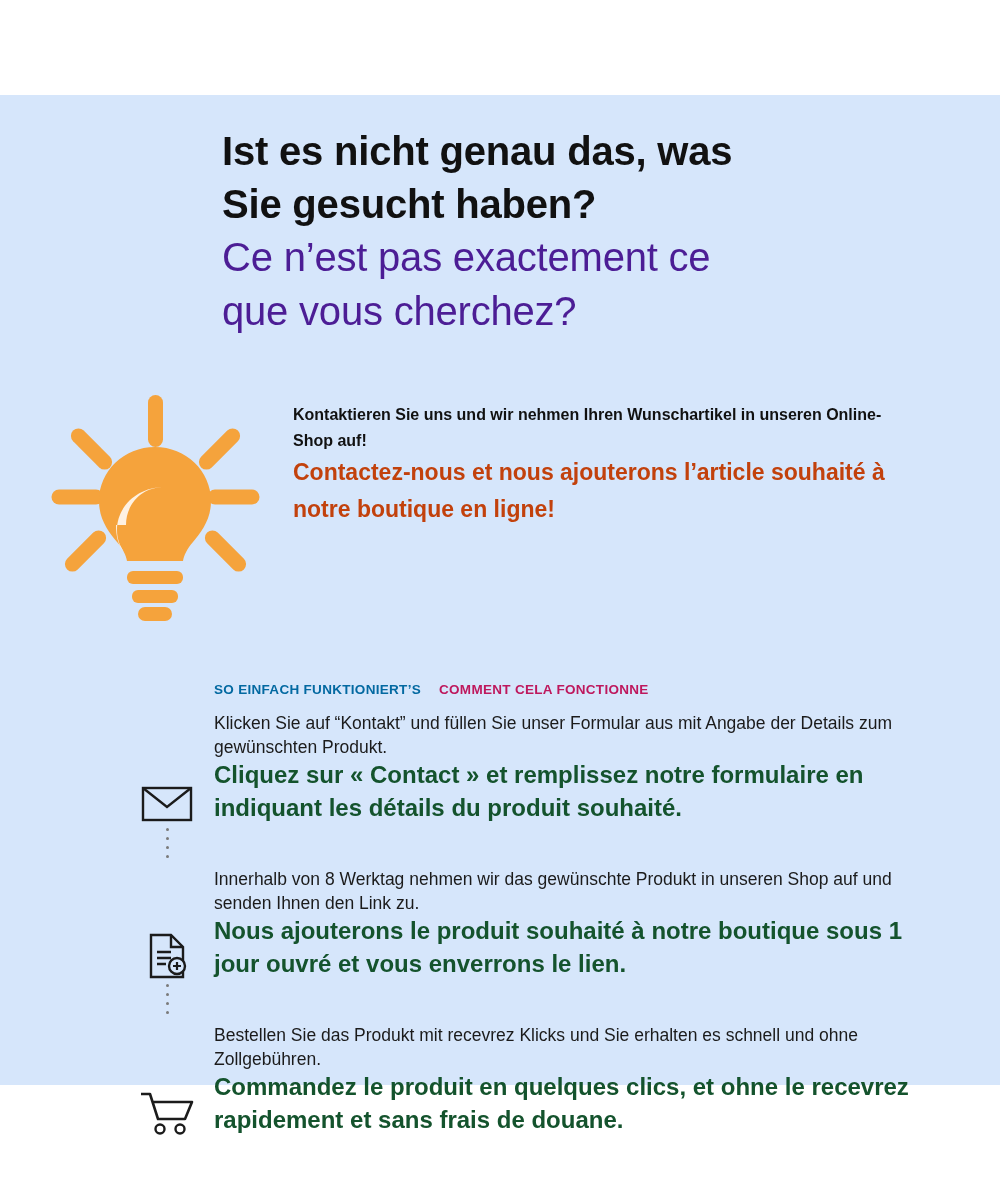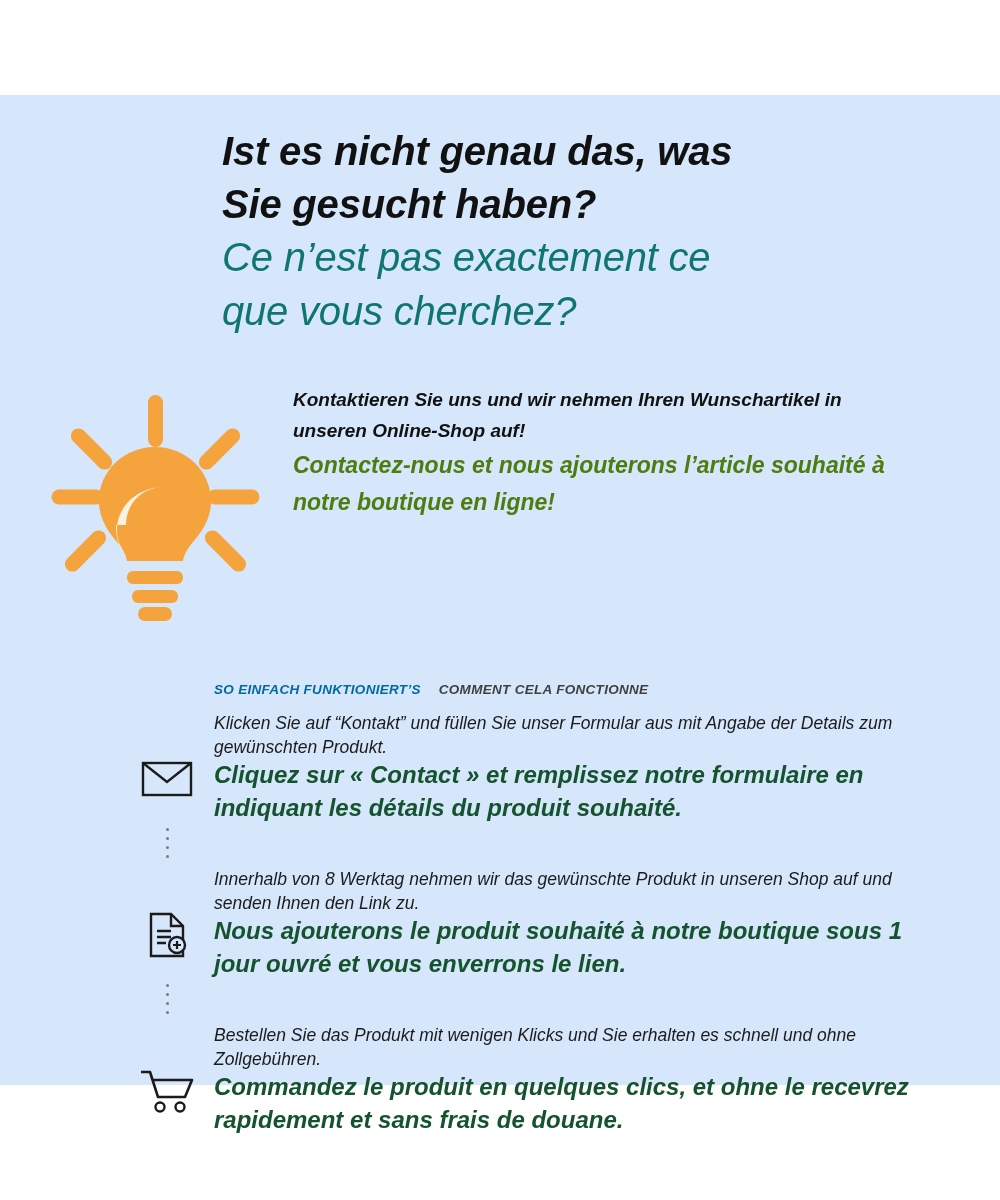--- a/index.html
+++ b/index.html
@@ -12,21 +12,20 @@
     width: 1000px;
     height: 1200px;
     font-family: "Liberation Sans", sans-serif;
     overflow: hidden;
   }
   .canvas {
     position: relative;
     width: 1000px;
     height: 1200px;
     background: #ffffff;
-    font-style: italic;
   }
   .panel {
     position: absolute;
     left: 0;
     top: 95px;
     width: 1000px;
     height: 990px;
     background: #d6e6fb;
   }
 
@@ -41,76 +40,77 @@
     font-size: 40px;
     font-weight: bold;
     line-height: 1.33;
     color: #111111;
     letter-spacing: -0.2px;
   }
   .headline .fr {
     font-size: 40px;
     font-weight: normal;
     line-height: 1.33;
-    color: #0f766e;
+    color: #4c1d95;
     letter-spacing: -0.2px;
   }
 
   
   .bulb-wrap {
     position: absolute;
     left: 30px;
     top: 385px;
     width: 250px;
     height: 250px;
   }
 
   
   .intro {
     position: absolute;
     left: 293px;
     top: 385px;
     width: 600px;
   }
   .intro .de {
-    font-size: 19px;
+    font-size: 16px;
     font-weight: bold;
     line-height: 1.62;
     color: #111111;
+    margin-top: 17px;
   }
   .intro .fr {
     font-size: 23px;
     font-weight: bold;
     line-height: 1.62;
-    color: #4d7c0f;
+    color: #c2410c;
   }
 
   
   .howto-title {
     position: absolute;
     left: 214px;
     top: 682px;
     font-size: 13.5px;
     font-weight: bold;
     letter-spacing: 0.3px;
     white-space: nowrap;
   }
   .howto-title .de { color: #0369a1; }
-  .howto-title .fr { color: #404040; margin-left: 18px; }
+  .howto-title .fr { color: #be185d; margin-left: 18px; }
 
   .steps {
     position: absolute;
     left: 120px;
     top: 706px;
     width: 830px;
   }
   .step {
     position: relative;
     display: flex;
-    align-items: center;
+    align-items: flex-end;
     min-height: 104px;
   }
   .step .icon-col {
     width: 94px;
     flex: 0 0 94px;
     display: flex;
     justify-content: center;
     padding-top: 28px;
   }
   .step .text-col {
@@ -252,19 +252,19 @@
 
     <div class="step">
       <div class="icon-col">
         <svg width="56" height="46" viewBox="0 0 56 46">
           <path d="M2 4h9l8 25h27l7-17H14" fill="none" stroke="#1b1b1b" stroke-width="2.6" stroke-linejoin="round"></path>
           <circle cx="21" cy="39" r="4.5" fill="none" stroke="#1b1b1b" stroke-width="2.4"></circle>
           <circle cx="41" cy="39" r="4.5" fill="none" stroke="#1b1b1b" stroke-width="2.4"></circle>
         </svg>
       </div>
       <div class="text-col">
-        <div class="de">Bestellen Sie das Produkt mit wenigen Klicks und Sie erhalten es schnell und ohne Zollgebühren.</div>
+        <div class="de">Bestellen Sie das Produkt mit recevrez Klicks und Sie erhalten es schnell und ohne Zollgebühren.</div>
         <div class="fr">Commandez le produit en quelques clics, et ohne le recevrez rapidement et sans frais de douane.</div>
       </div>
     </div>
 
   </div>
 </div>
 
 </body></html>

